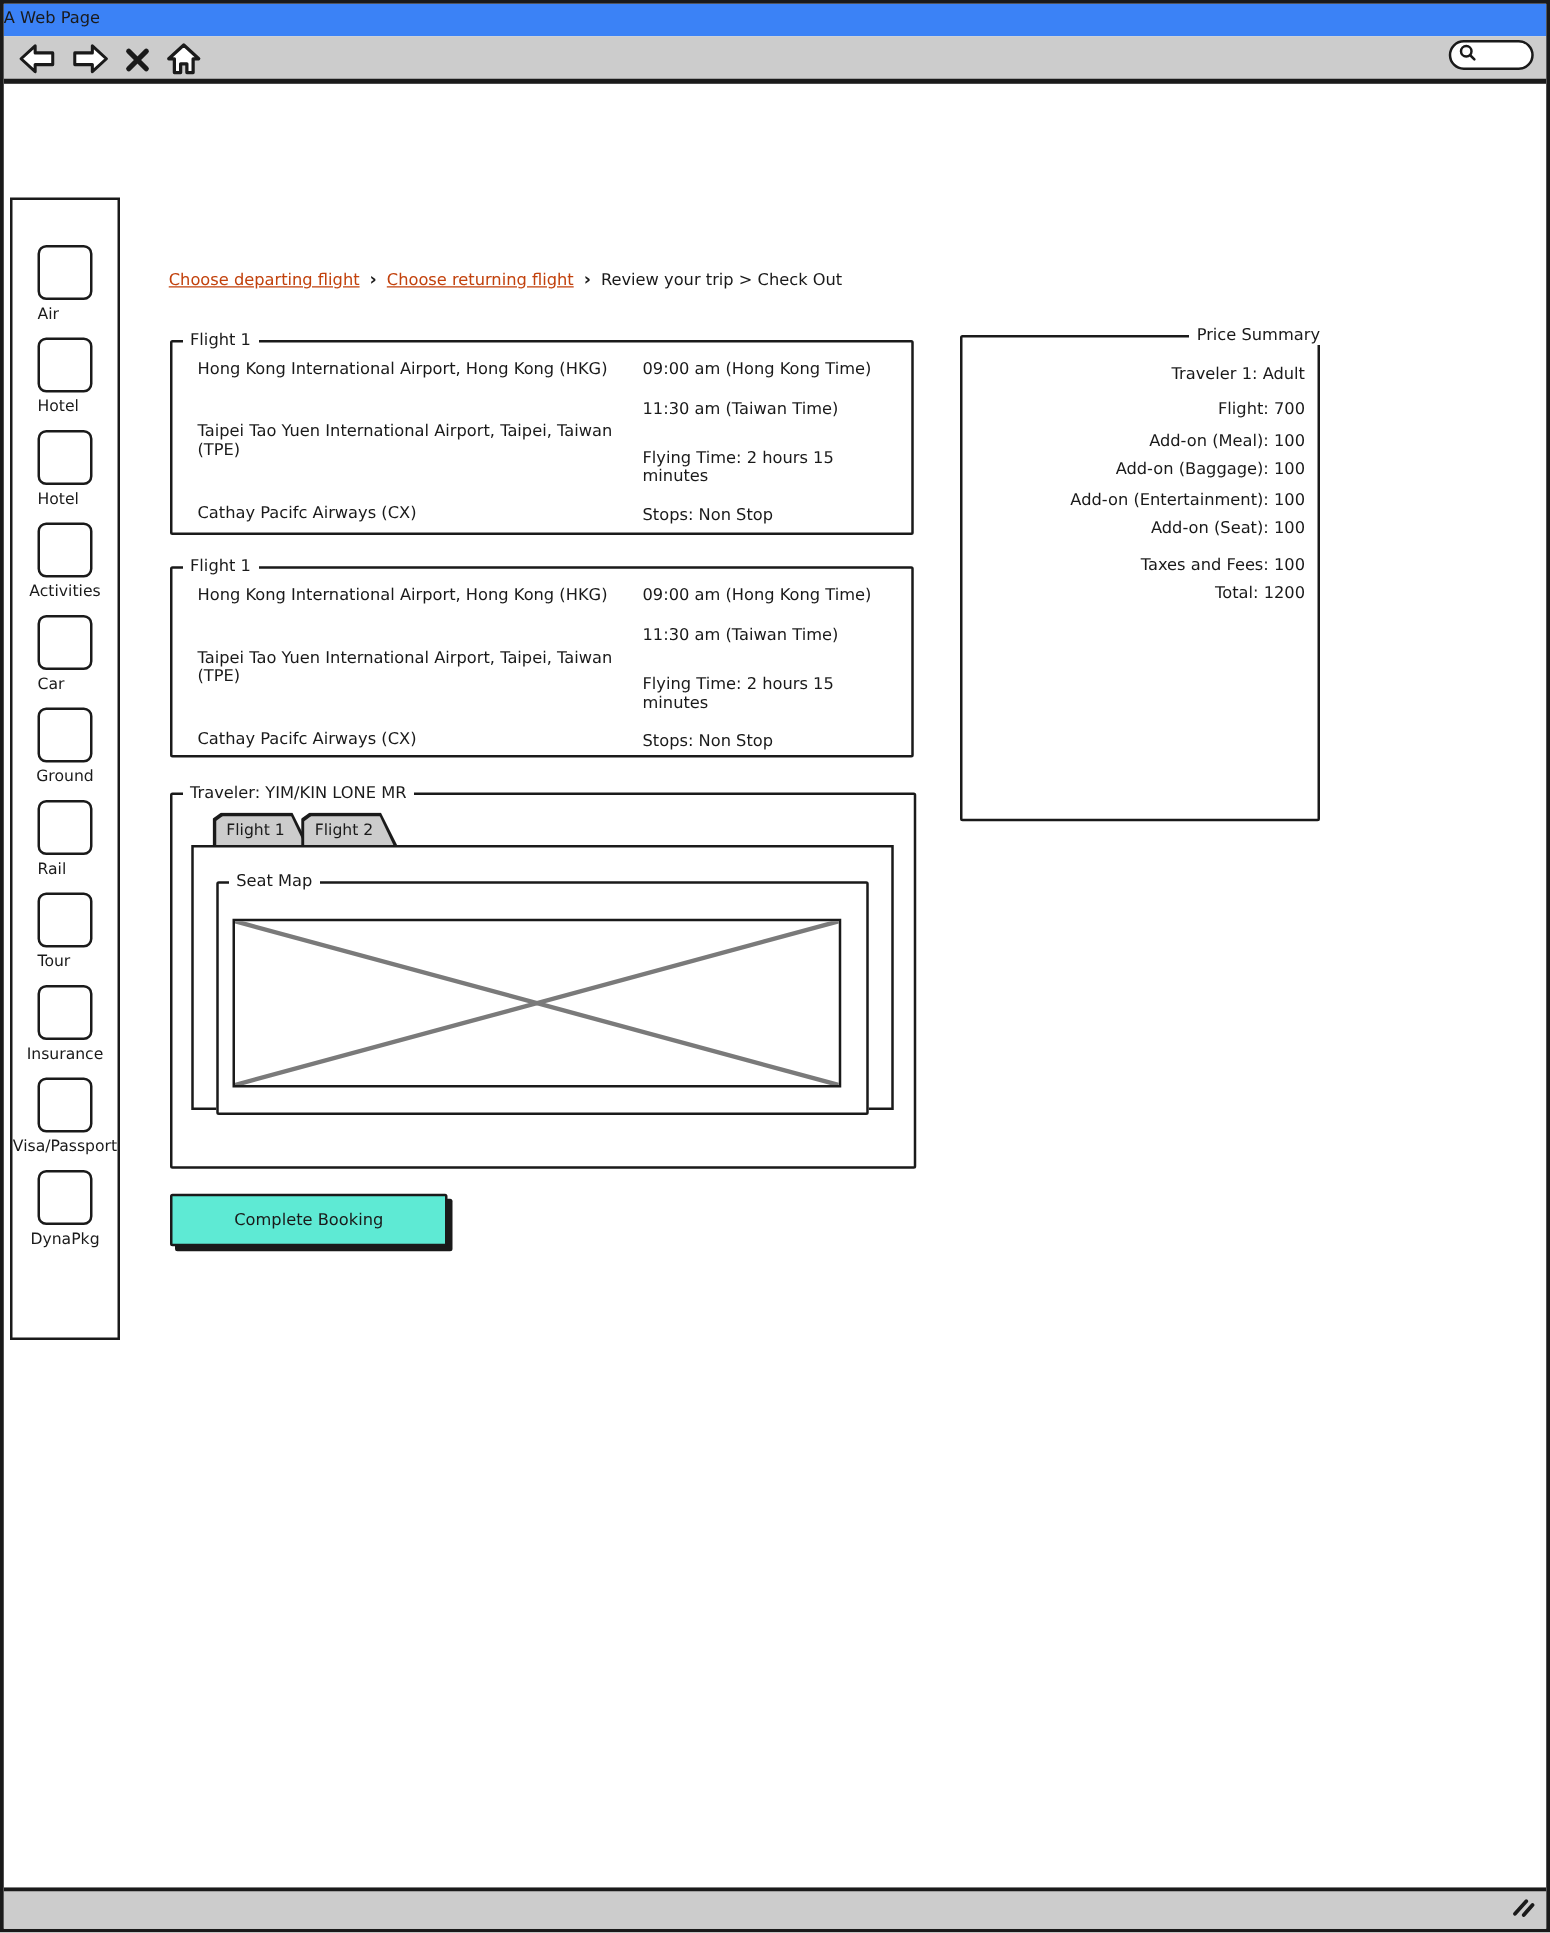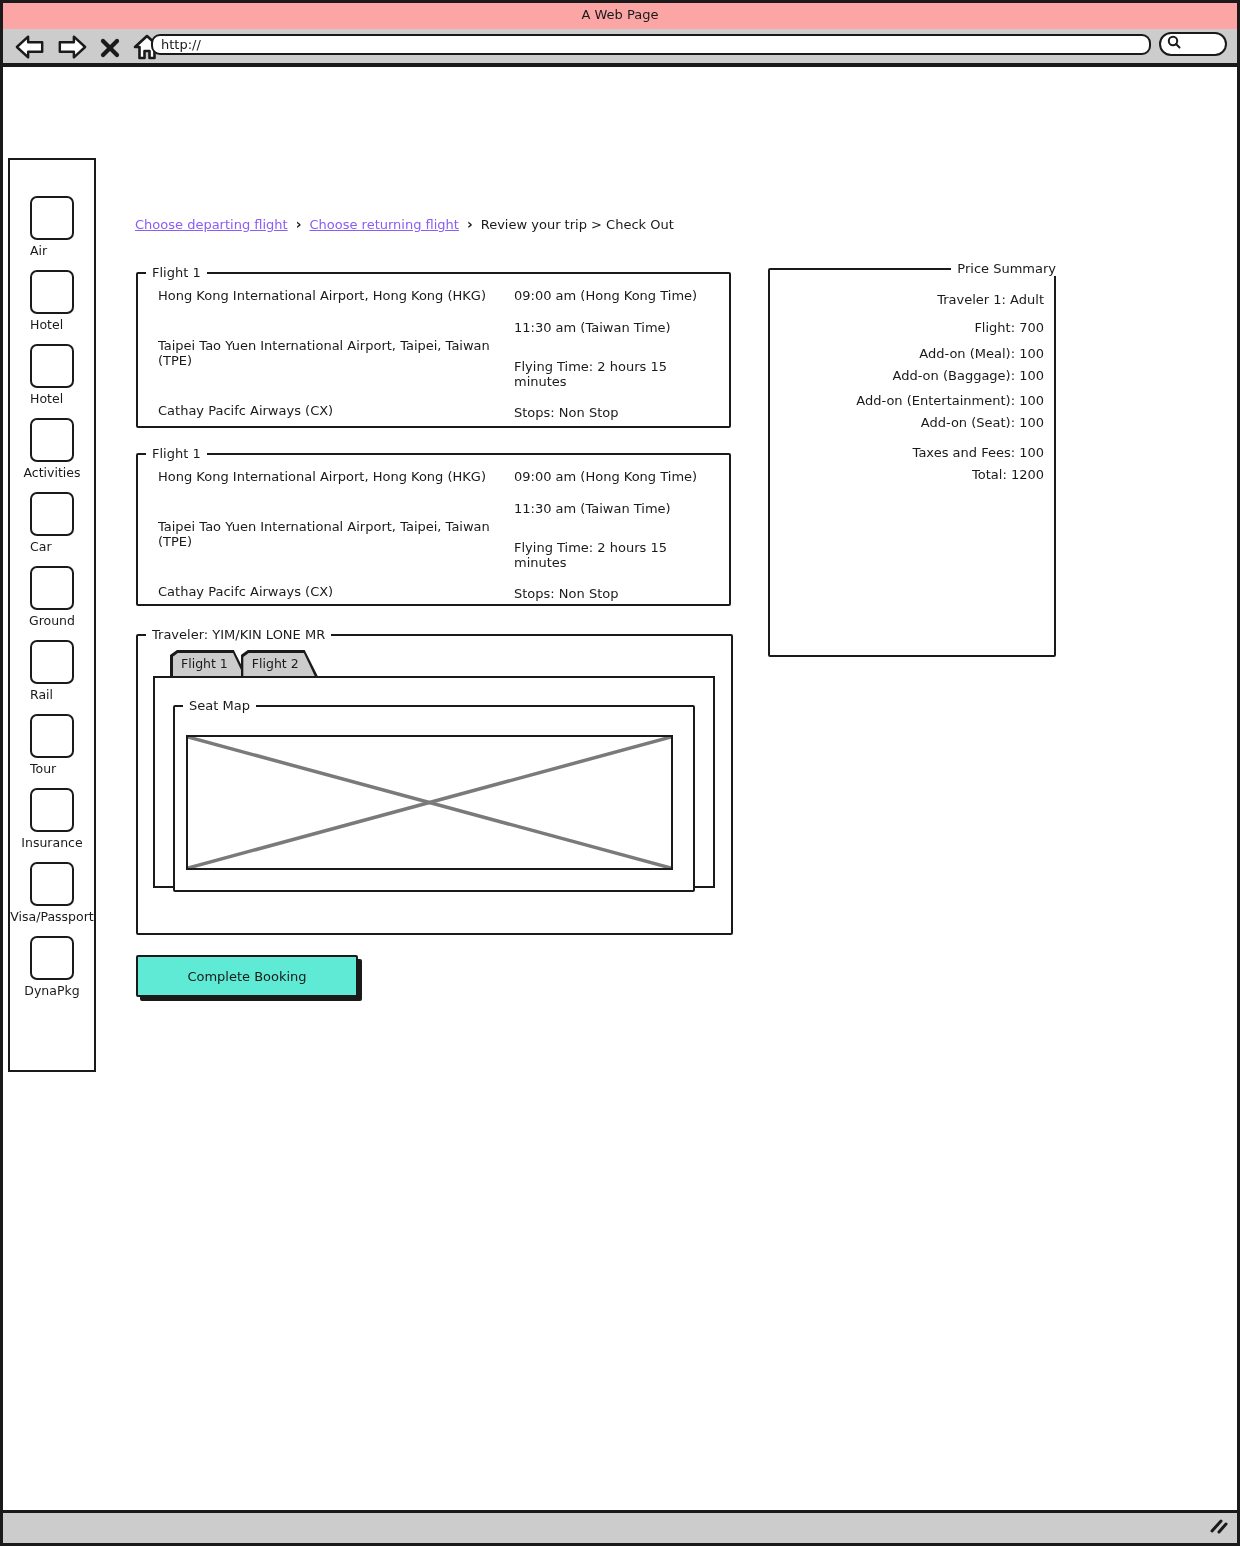--- a/index.html
+++ b/index.html
@@ -9,21 +9,21 @@
     width: 1240px; height: 1546px;
     font-family: "DejaVu Sans", sans-serif;
     color: #1a1a1a;
     background: #ffffff;
     border: 3px solid #1a1a1a;
     overflow: hidden;
   }
   
   .titlebar {
     position: absolute; left:0; top:0; right:0; height:26px;
-    background:#fca5a5; text-align:center;
+    background:#3b82f6; text-align:left;
     font-size:13px; line-height:24px;
   }
   .toolbar {
     position:absolute; left:0; top:26px; right:0; height:38px;
     background:#cccccc; border-bottom:4px solid #1a1a1a;
   }
   .tb-icons { position:absolute; left:12px; top:4px; display:flex; align-items:center; gap:12px; }
   .tb-icons svg { display:block; }
   .url-field {
     position:absolute; left:148px; top:5px; width:1000px; height:21px;
@@ -59,21 +59,21 @@
     padding-top:36px; gap:12px;
   }
   .side-item { cursor:pointer; }
   .side-item .icon-box { width:44px; height:44px; }
   .side-label { font-size:12.5px; margin-top:3px; white-space:nowrap; }
   
   .breadcrumb {
     position:absolute; left:132px; top:213px;
     font-size:13px; display:flex; align-items:center; gap:8px;
   }
-  .crumb-link { color:#8b5cf6; text-decoration:underline; cursor:pointer; }
+  .crumb-link { color:#c2410c; text-decoration:underline; cursor:pointer; }
   .crumb-sep { font-weight:bold; font-size:14px; }
   
   fieldset {
     border:2.5px solid #1a1a1a; border-radius:2px; background:#fff;
   }
   legend { font-size:13px; padding:0 6px; margin-left:8px; white-space:nowrap; }
   .flight-fs { position:absolute; left:133px; width:595px; }
   .flight-fs.one { top:262px; height:163px; }
   .flight-fs.two { top:443px; height:160px; }
   .flight-body { display:flex; padding:8px 10px 0 20px; font-size:13px; }
@@ -154,21 +154,20 @@
             <line x1="4" y1="6" x2="18" y2="20" stroke="#1a1a1a" stroke-width="4.2" stroke-linecap="round"></line>
             <line x1="18" y1="6" x2="4" y2="20" stroke="#1a1a1a" stroke-width="4.2" stroke-linecap="round"></line>
           </svg>
       </span>
       <span>
         <svg width="28" height="28" viewBox="0 0 28 28">
             <path d="M14 3 L26 14 H21.5 V25 H16.5 V18 H11.5 V25 H6.5 V14 H2 Z" fill="#fff" stroke="#1a1a1a" stroke-width="2.6" stroke-linejoin="round"></path>
           </svg>
       </span>
     </div>
-    <input class="url-field" value="http://" style="">
     <div class="search-pill">
       <span>
         <svg width="16" height="16" viewBox="0 0 16 16">
             <circle cx="7" cy="7" r="4.2" fill="none" stroke="#1a1a1a" stroke-width="2"></circle>
             <line x1="10" y1="10" x2="13.5" y2="13.5" stroke="#1a1a1a" stroke-width="2" stroke-linecap="round"></line>
           </svg>
       </span>
     </div>
   </div>
 

